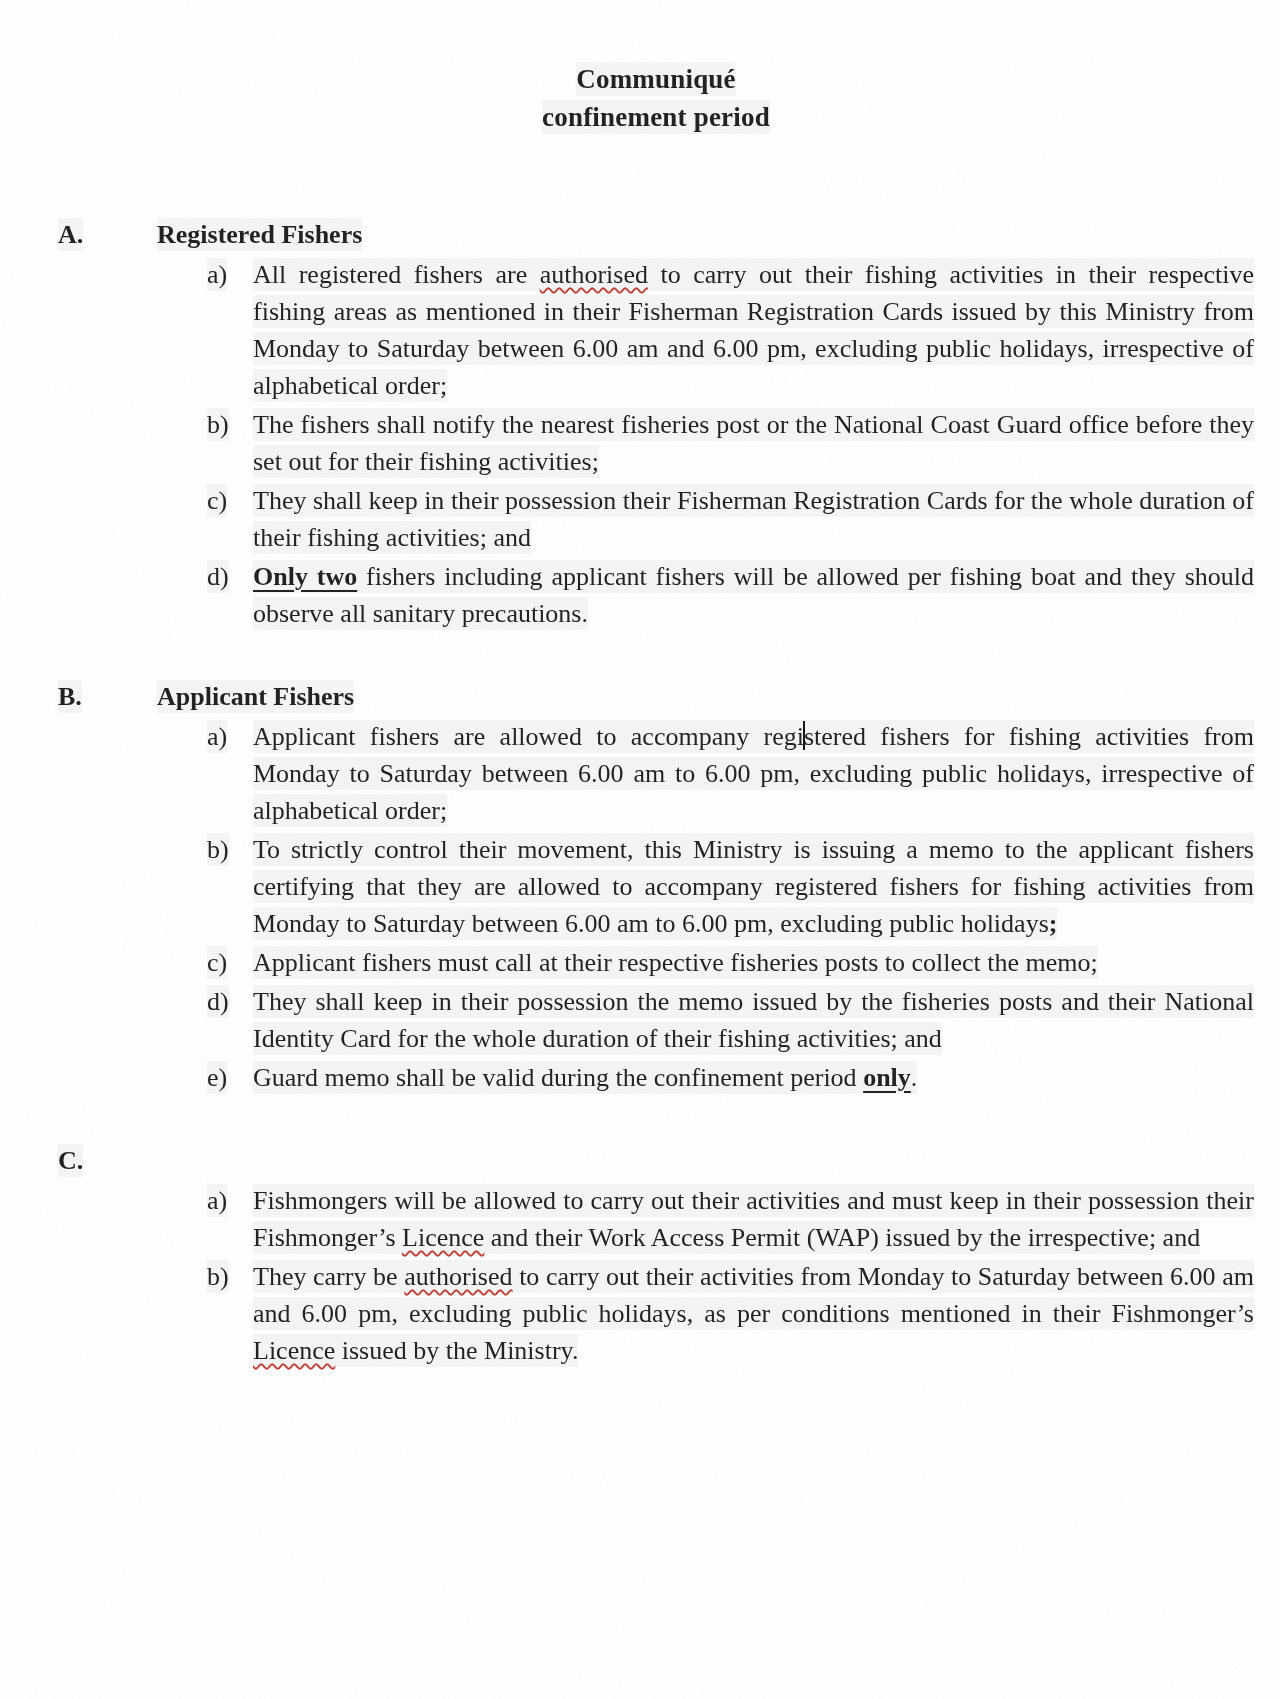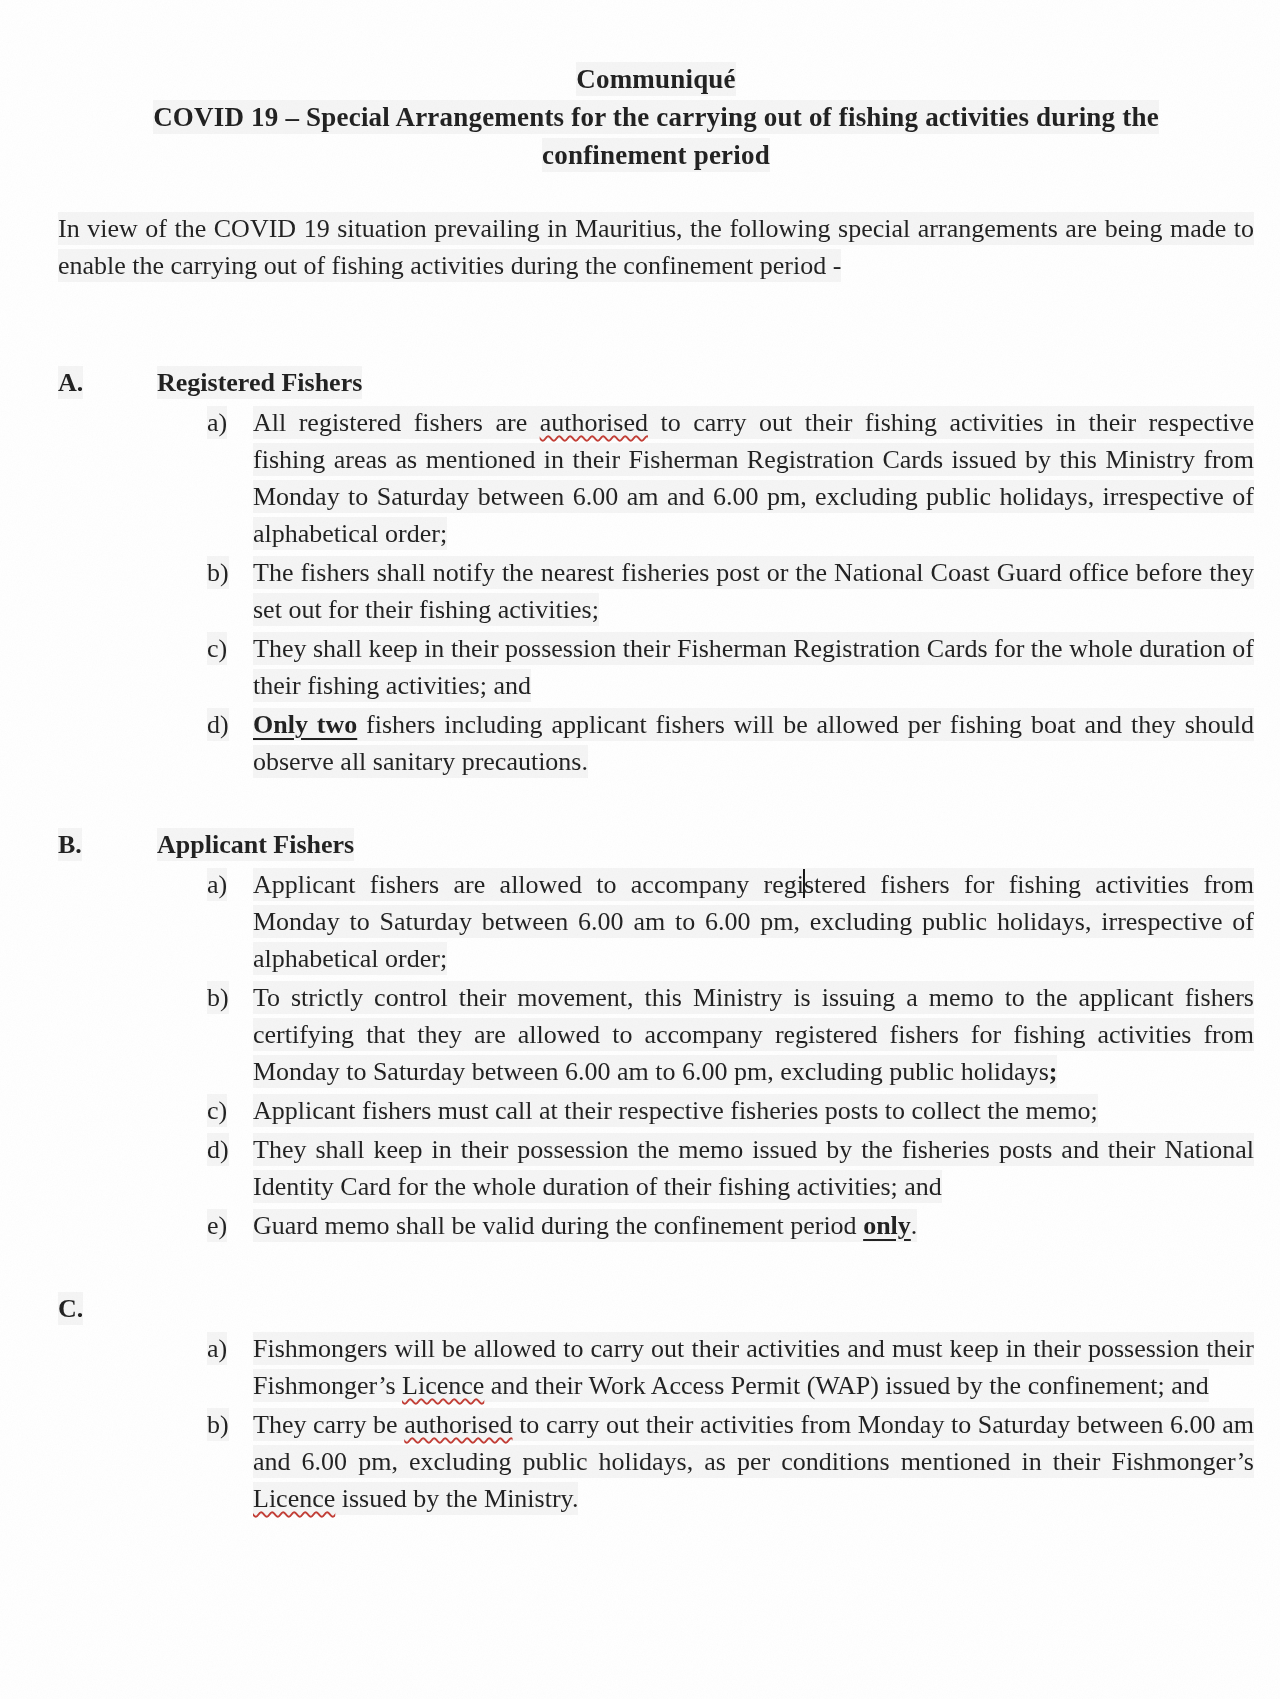--- a/index.html
+++ b/index.html
@@ -96,25 +96,23 @@
     pointer-events: none;
   }
 </style>
 </head>
 <body>
 
 <div class="page">
 
   <header>
     <div class="title-line"><span class="band">Communiqué</span></div>
-    <div class="title-line"><span class="band">COVID 19 – Special Arrangements for the carrying out of fishing activities during the</span></div>
     <div class="title-line"><span class="band">confinement period</span></div>
   </header>
 
-  <p class="intro"><span class="band">In view of the COVID 19 situation prevailing in Mauritius, the following special arrangements are being made to enable the carrying out of fishing activities during the confinement period -</span></p>
 
   <div>
   <section class="section first">
     <div class="sec-head">
       <span class="sec-letter"><span class="band">A.</span></span>
       <span class="sec-title"><span class="band">Registered Fishers</span></span>
     </div>
     <ol class="items">
   <li class="item">
     <span class="item-marker"><span class="band">a)</span></span>
@@ -171,21 +169,21 @@
 </ol>
   </section>
 
   <section class="section">
     <div class="sec-head">
       <span class="sec-letter"><span class="band">C.</span></span>
     </div>
     <ol class="items">
   <li class="item">
     <span class="item-marker"><span class="band">a)</span></span>
-    <span class="item-text"><span class="seg">Fishmongers will be allowed to carry out their activities and must keep in their possession their Fishmonger’s </span><span class="seg-sp">Licence</span><span class="seg"> and their Work Access Permit (WAP) issued by the confinement; and</span></span>
+    <span class="item-text"><span class="seg">Fishmongers will be allowed to carry out their activities and must keep in their possession their Fishmonger’s </span><span class="seg-sp">Licence</span><span class="seg"> and their Work Access Permit (WAP) issued by the irrespective; and</span></span>
   </li>
 
   <li class="item">
     <span class="item-marker"><span class="band">b)</span></span>
     <span class="item-text"><span class="seg">They carry be </span><span class="seg-sp">authorised</span><span class="seg"> to carry out their activities from Monday to Saturday between 6.00 am and 6.00 pm, excluding public holidays, as per conditions mentioned in their Fishmonger’s </span><span class="seg-sp">Licence</span><span class="seg"> issued by the Ministry.</span></span>
   </li>
 </ol>
   </section>
 </div>
 

